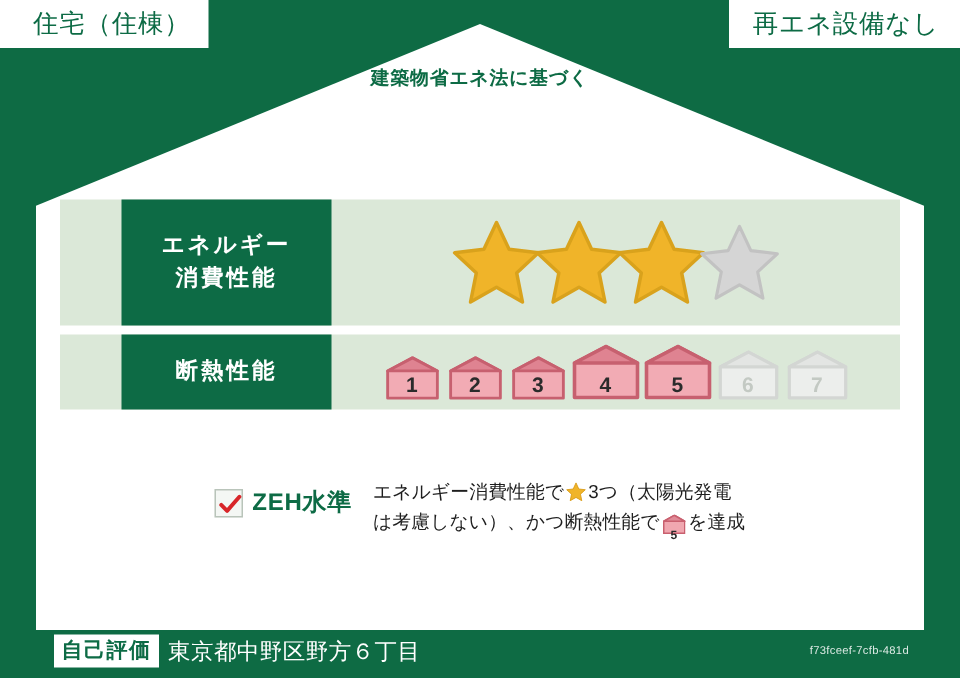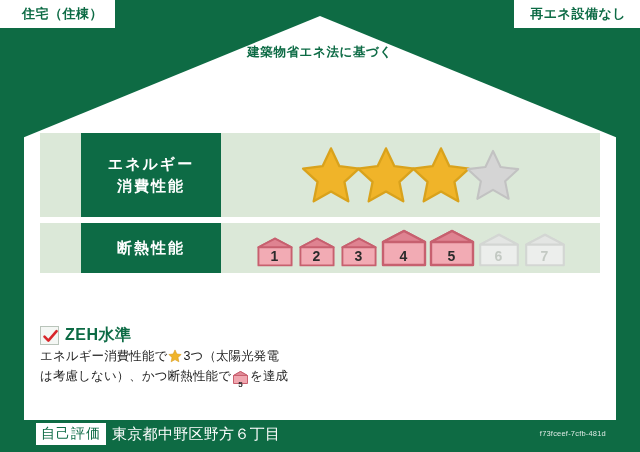--- a/index.html
+++ b/index.html
@@ -9,22 +9,22 @@
     background:#0e6b44;
     overflow:hidden;
     position:relative;
   }
 
   
   .corner-tag{
     position:absolute; top:0;
     background:#ffffff;
     color:#0d6b45;
-    font-weight:bold;
-    font-size:13px;
+    font-weight:normal;
+    font-size:17px;
     letter-spacing:.5px;
     padding:7px 12px 8px 12px;
     line-height:1;
     white-space:nowrap;
   }
   .corner-tag.left{ left:0; padding-left:22px; }
   .corner-tag.right{ right:0; padding-right:14px;padding-left:16px; }
 
   
   .roof{
@@ -121,21 +121,20 @@
   .house.off .num{ color:#c3c9c3; }
 
   
   .zeh{
     position:absolute;
     left:40px; right:40px;
     top:318px;
     display:flex;
     align-items:flex-start;
     justify-content:center;
-    flex-direction:column;
   }
   .zeh-left{
     display:flex;
     align-items:center;
     gap:6px;
     margin-right:14px;
     padding-top:7px;
   }
   .checkbox{
     width:19px; height:19px;
@@ -173,21 +172,21 @@
     left:0; right:0; bottom:0;
     height:36px;
     display:flex;
     align-items:center;
     padding:0 34px 0 36px;
     color:#ffffff;
   }
   .self-badge{
     background:#ffffff;
     color:#0d6b45;
-    font-weight:normal;
+    font-weight:bold;
     font-size:14px;
     letter-spacing:1px;
     padding:2px 5px 3px 5px;
     line-height:1.15;
     white-space:nowrap;
   }
   .address{
     font-size:15px;
     margin-left:6px;
     letter-spacing:.3px;

